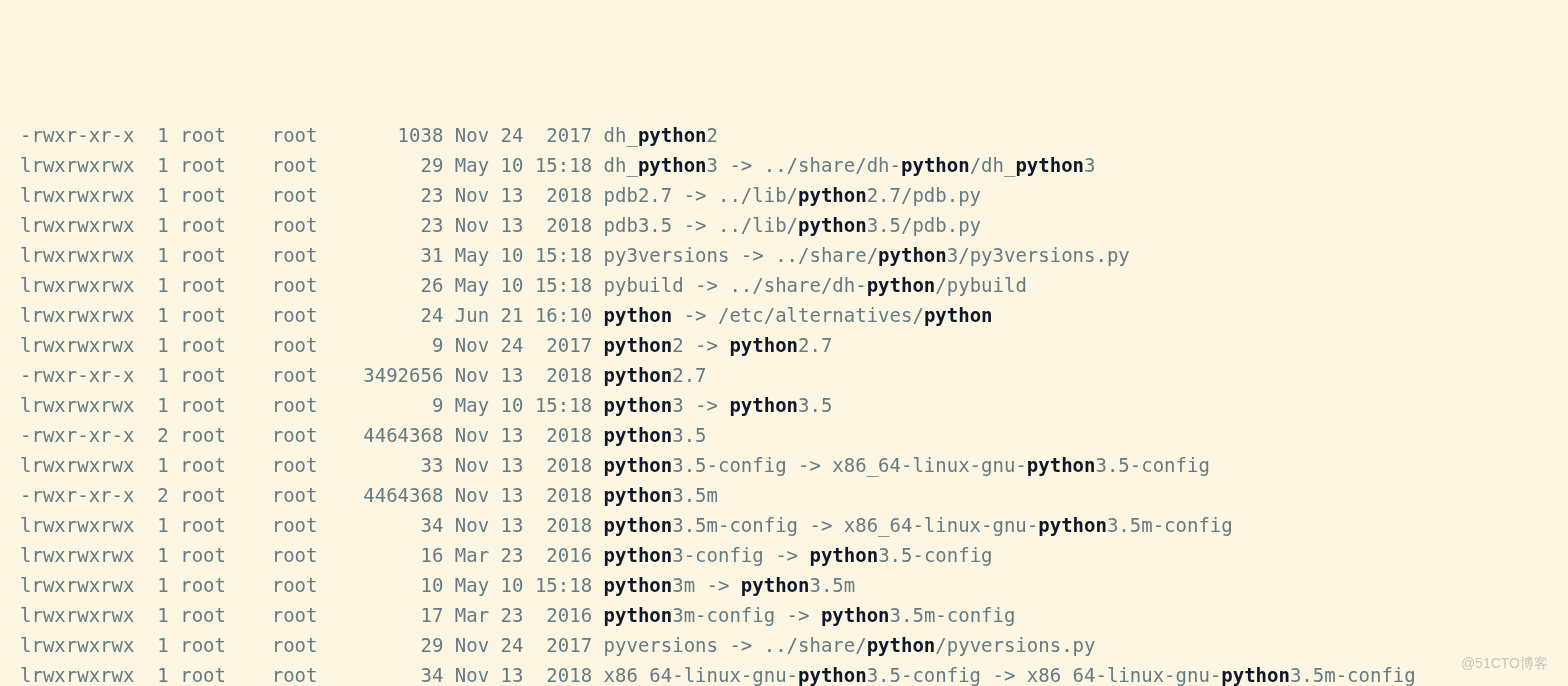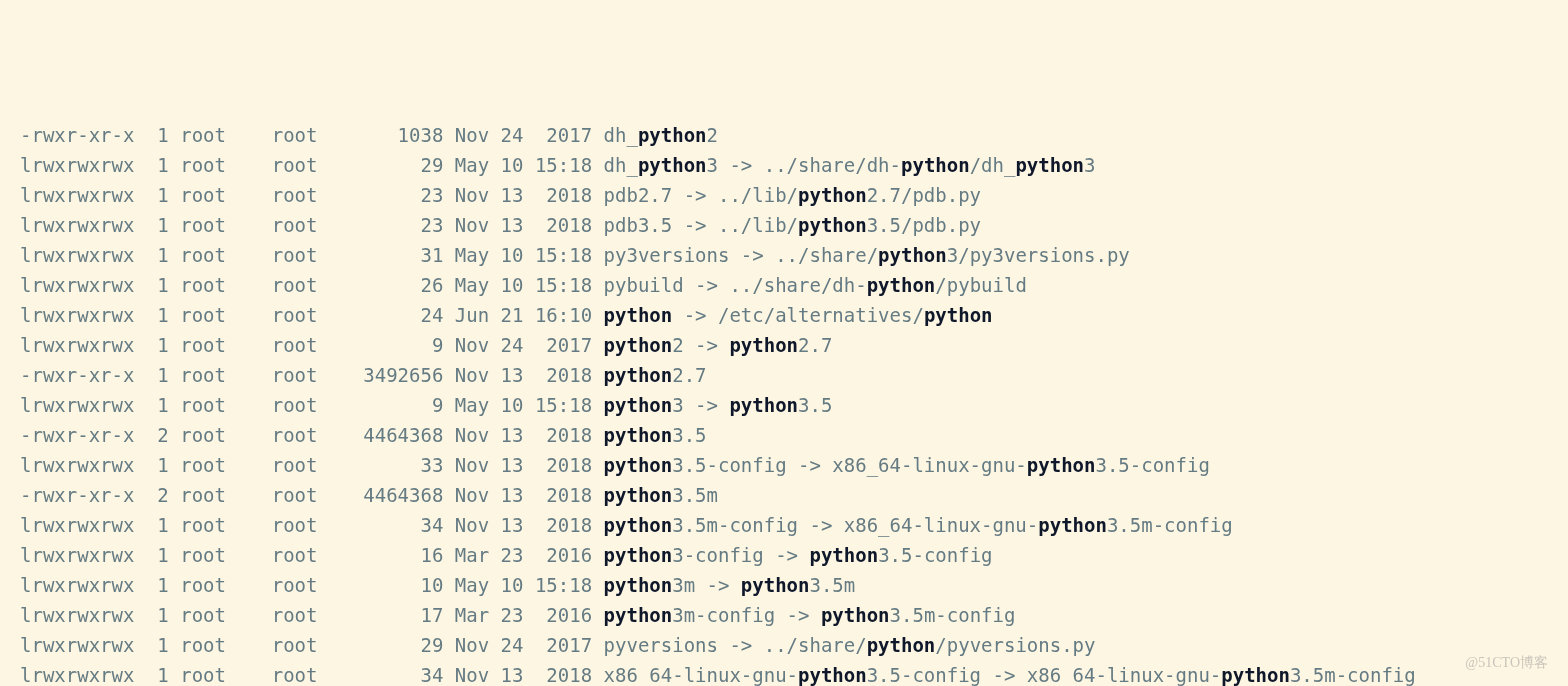--- a/index.html
+++ b/index.html
@@ -23,21 +23,21 @@
     color: #0f172a;
     font-weight: bold;
   }
   .watermark {
     position: absolute;
     right: 20px;
     bottom: 8px;
     font-size: 14px;
     color: #a8a29e;
     opacity: 0.6;
-    font-family: Liberation Serif, serif;
+    font-family: Liberation Sans, sans-serif;
   }
 </style>
 </head>
 <body>
 
 
 
 <div class="term" id="term"><div><span>-rwxr-xr-x</span> <span> 1</span> <span>root </span>   <span>root</span>   <span>    1038</span> <span>Nov</span> <span>24</span> <span> 2017</span> <span>dh_<span class="hl">python</span>2</span></div><div><span>lrwxrwxrwx</span> <span> 1</span> <span>root </span>   <span>root</span>   <span>      29</span> <span>May</span> <span>10</span> <span>15:18</span> <span>dh_<span class="hl">python</span>3 -&gt; ../share/dh-<span class="hl">python</span>/dh_<span class="hl">python</span>3</span></div><div><span>lrwxrwxrwx</span> <span> 1</span> <span>root </span>   <span>root</span>   <span>      23</span> <span>Nov</span> <span>13</span> <span> 2018</span> <span>pdb2.7 -&gt; ../lib/<span class="hl">python</span>2.7/pdb.py</span></div><div><span>lrwxrwxrwx</span> <span> 1</span> <span>root </span>   <span>root</span>   <span>      23</span> <span>Nov</span> <span>13</span> <span> 2018</span> <span>pdb3.5 -&gt; ../lib/<span class="hl">python</span>3.5/pdb.py</span></div><div><span>lrwxrwxrwx</span> <span> 1</span> <span>root </span>   <span>root</span>   <span>      31</span> <span>May</span> <span>10</span> <span>15:18</span> <span>py3versions -&gt; ../share/<span class="hl">python</span>3/py3versions.py</span></div><div><span>lrwxrwxrwx</span> <span> 1</span> <span>root </span>   <span>root</span>   <span>      26</span> <span>May</span> <span>10</span> <span>15:18</span> <span>pybuild -&gt; ../share/dh-<span class="hl">python</span>/pybuild</span></div><div><span>lrwxrwxrwx</span> <span> 1</span> <span>root </span>   <span>root</span>   <span>      24</span> <span>Jun</span> <span>21</span> <span>16:10</span> <span><span class="hl">python</span> -&gt; /etc/alternatives/<span class="hl">python</span></span></div><div><span>lrwxrwxrwx</span> <span> 1</span> <span>root </span>   <span>root</span>   <span>       9</span> <span>Nov</span> <span>24</span> <span> 2017</span> <span><span class="hl">python</span>2 -&gt; <span class="hl">python</span>2.7</span></div><div><span>-rwxr-xr-x</span> <span> 1</span> <span>root </span>   <span>root</span>   <span> 3492656</span> <span>Nov</span> <span>13</span> <span> 2018</span> <span><span class="hl">python</span>2.7</span></div><div><span>lrwxrwxrwx</span> <span> 1</span> <span>root </span>   <span>root</span>   <span>       9</span> <span>May</span> <span>10</span> <span>15:18</span> <span><span class="hl">python</span>3 -&gt; <span class="hl">python</span>3.5</span></div><div><span>-rwxr-xr-x</span> <span> 2</span> <span>root </span>   <span>root</span>   <span> 4464368</span> <span>Nov</span> <span>13</span> <span> 2018</span> <span><span class="hl">python</span>3.5</span></div><div><span>lrwxrwxrwx</span> <span> 1</span> <span>root </span>   <span>root</span>   <span>      33</span> <span>Nov</span> <span>13</span> <span> 2018</span> <span><span class="hl">python</span>3.5-config -&gt; x86_64-linux-gnu-<span class="hl">python</span>3.5-config</span></div><div><span>-rwxr-xr-x</span> <span> 2</span> <span>root </span>   <span>root</span>   <span> 4464368</span> <span>Nov</span> <span>13</span> <span> 2018</span> <span><span class="hl">python</span>3.5m</span></div><div><span>lrwxrwxrwx</span> <span> 1</span> <span>root </span>   <span>root</span>   <span>      34</span> <span>Nov</span> <span>13</span> <span> 2018</span> <span><span class="hl">python</span>3.5m-config -&gt; x86_64-linux-gnu-<span class="hl">python</span>3.5m-config</span></div><div><span>lrwxrwxrwx</span> <span> 1</span> <span>root </span>   <span>root</span>   <span>      16</span> <span>Mar</span> <span>23</span> <span> 2016</span> <span><span class="hl">python</span>3-config -&gt; <span class="hl">python</span>3.5-config</span></div><div><span>lrwxrwxrwx</span> <span> 1</span> <span>root </span>   <span>root</span>   <span>      10</span> <span>May</span> <span>10</span> <span>15:18</span> <span><span class="hl">python</span>3m -&gt; <span class="hl">python</span>3.5m</span></div><div><span>lrwxrwxrwx</span> <span> 1</span> <span>root </span>   <span>root</span>   <span>      17</span> <span>Mar</span> <span>23</span> <span> 2016</span> <span><span class="hl">python</span>3m-config -&gt; <span class="hl">python</span>3.5m-config</span></div><div><span>lrwxrwxrwx</span> <span> 1</span> <span>root </span>   <span>root</span>   <span>      29</span> <span>Nov</span> <span>24</span> <span> 2017</span> <span>pyversions -&gt; ../share/<span class="hl">python</span>/pyversions.py</span></div><div><span>lrwxrwxrwx</span> <span> 1</span> <span>root </span>   <span>root</span>   <span>      34</span> <span>Nov</span> <span>13</span> <span> 2018</span> <span>x86_64-linux-gnu-<span class="hl">python</span>3.5-config -&gt; x86_64-linux-gnu-<span class="hl">python</span>3.5m-config</span></div></div>
 <div class="watermark">@51CTO博客</div>
 

